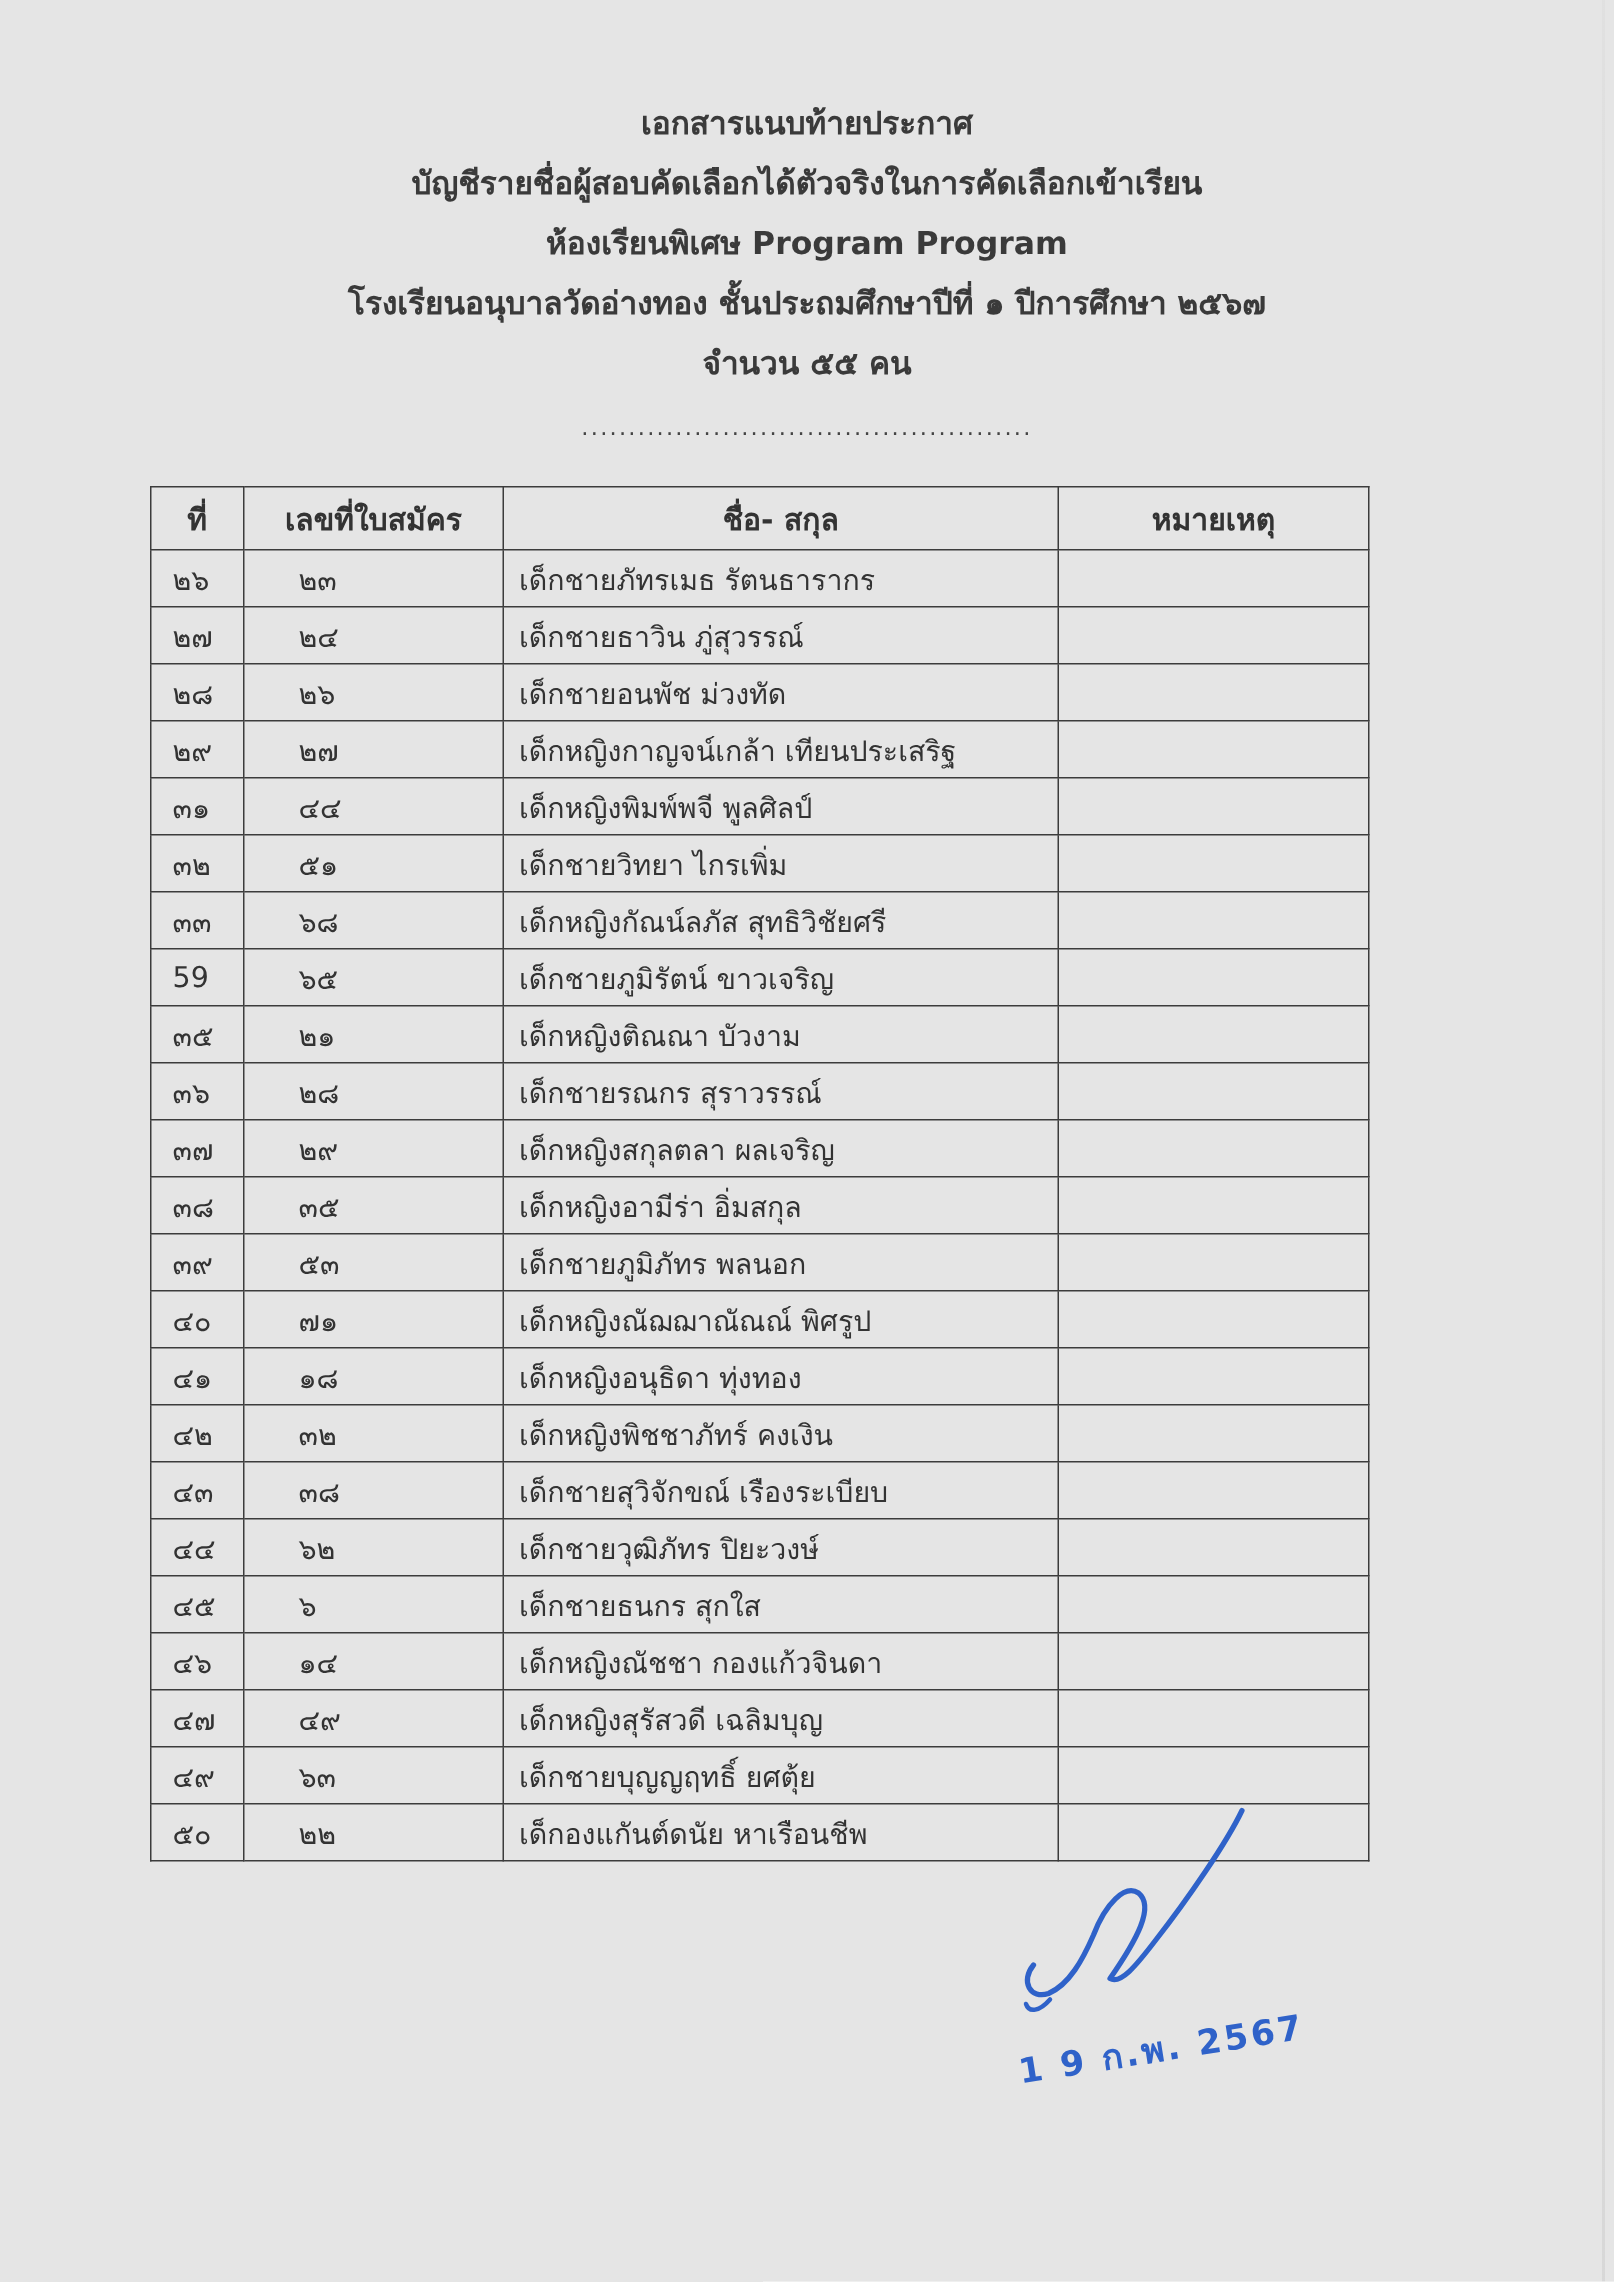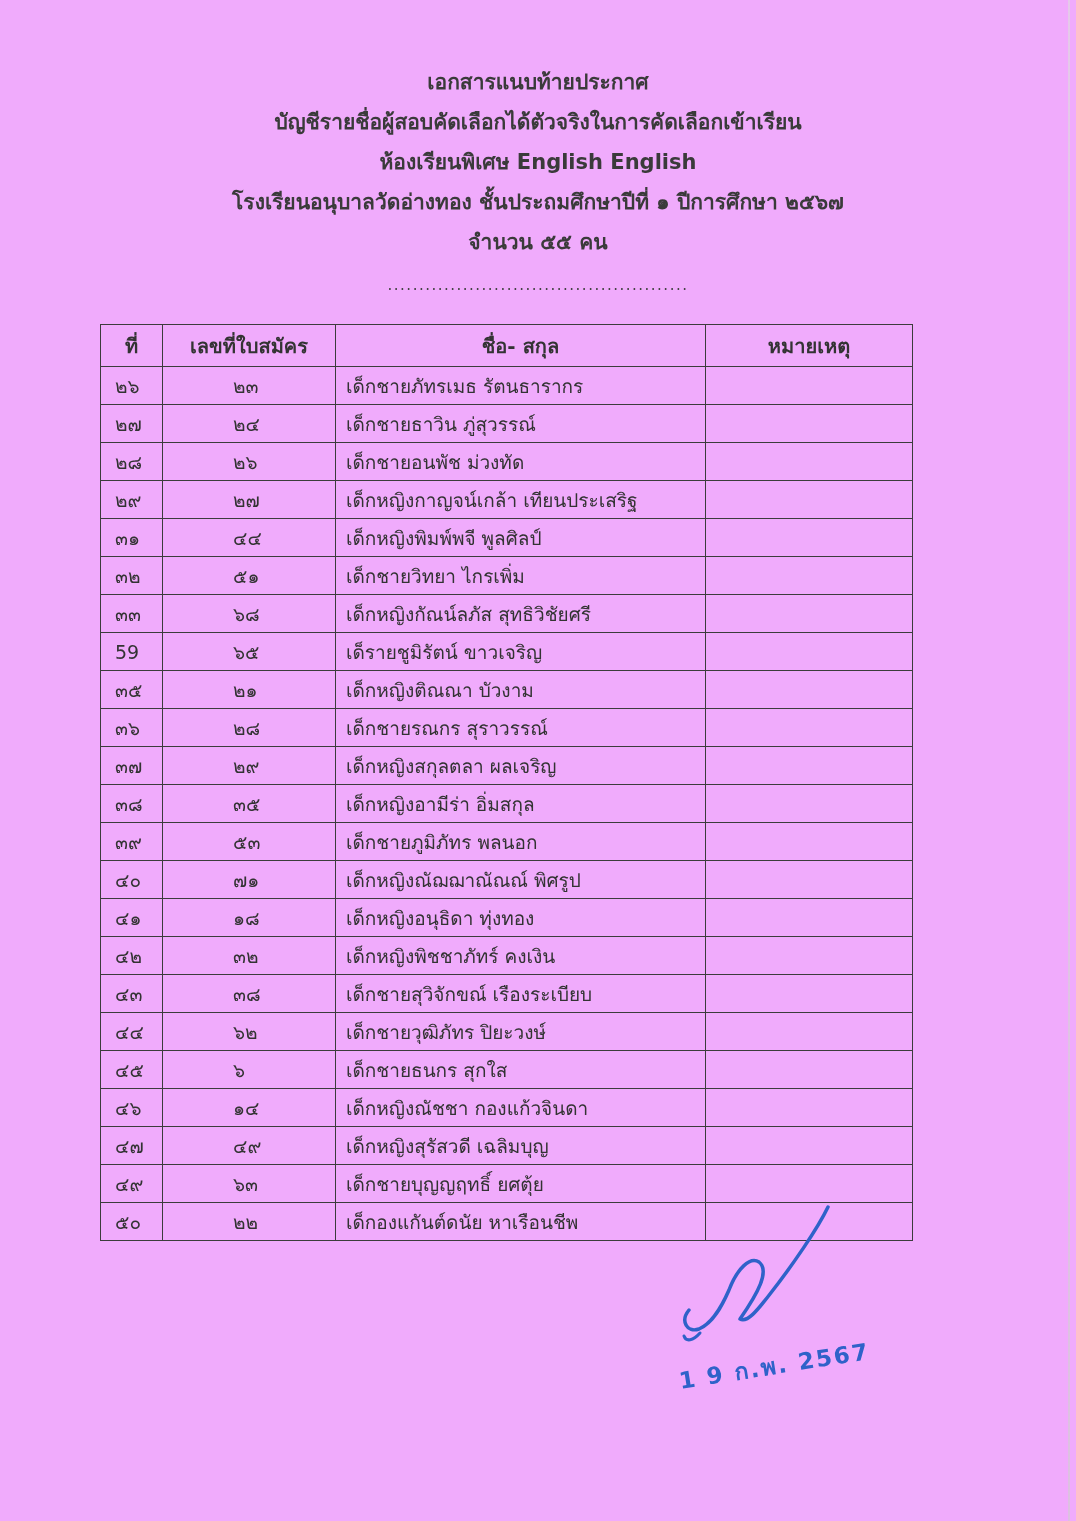--- a/index.html
+++ b/index.html
@@ -10,21 +10,21 @@
     background: #ffffff;
     font-family: "DejaVu Sans", "Liberation Sans", sans-serif;
     color: #2b2b2b;
     position: relative;
     overflow: hidden;
   }
   .page {
     position: relative;
     width: 1076px;
     height: 1521px;
-    background: #f0abfc;
+    background: #e5e5e5;
   }
   .scan-edge {
     position: absolute;
     right: 6px;
     top: 0;
     width: 2px;
     height: 100%;
     background: linear-gradient(#ddd, #cfcfcf);
     opacity: .6;
   }
@@ -66,21 +66,21 @@
   table.roster td {
     height: 38px;
     font-size: 19px;
     color: #333;
   }
   col.c-no { width: 62px; }
   col.c-app { width: 173px; }
   col.c-name { width: 370px; }
   col.c-remark { width: 207px; }
   td.col-no { text-align: left; padding-left: 14px; }
-  td.col-app { text-align: left; padding-left: 70px; }
+  td.col-app { text-align: left; padding-left: 36px; }
   td.col-name { text-align: left; padding-left: 10px; }
   td.col-remark { text-align: center; }
   .signature-layer {
     position: absolute;
     left: 0; top: 0;
     width: 1076px; height: 1521px;
     pointer-events: none;
   }
   .date-stamp {
     position: absolute;
@@ -96,21 +96,21 @@
 </head>
 <body>
 
 <div class="page">
 
   <div class="scan-edge"></div>
 
   <div class="header">
     <div class="title-line">เอกสารแนบท้ายประกาศ</div>
     <div class="title-line">บัญชีรายชื่อผู้สอบคัดเลือกได้ตัวจริงในการคัดเลือกเข้าเรียน</div>
-    <div class="title-line">ห้องเรียนพิเศษ English English</div>
+    <div class="title-line">ห้องเรียนพิเศษ Program Program</div>
     <div class="title-line">โรงเรียนอนุบาลวัดอ่างทอง ชั้นประถมศึกษาปีที่ ๑ ปีการศึกษา ๒๕๖๗</div>
     <div class="title-line">จำนวน ๕๕ คน</div>
   </div>
 
   <div class="divider">................................................</div>
 
   <table class="roster">
     <colgroup>
       <col class="c-no">
       <col class="c-app">
@@ -172,21 +172,21 @@
     <tr>
       <td class="col-no">๓๓</td>
       <td class="col-app">๖๘</td>
       <td class="col-name">เด็กหญิงกัณน์ลภัส สุทธิวิชัยศรี</td>
       <td class="col-remark"></td>
     </tr>
 
     <tr>
       <td class="col-no">59</td>
       <td class="col-app">๖๕</td>
-      <td class="col-name">เด็รายชูมิรัตน์ ขาวเจริญ</td>
+      <td class="col-name">เด็กชายภูมิรัตน์ ขาวเจริญ</td>
       <td class="col-remark"></td>
     </tr>
 
     <tr>
       <td class="col-no">๓๕</td>
       <td class="col-app">๒๑</td>
       <td class="col-name">เด็กหญิงติณณา บัวงาม</td>
       <td class="col-remark"></td>
     </tr>
 

